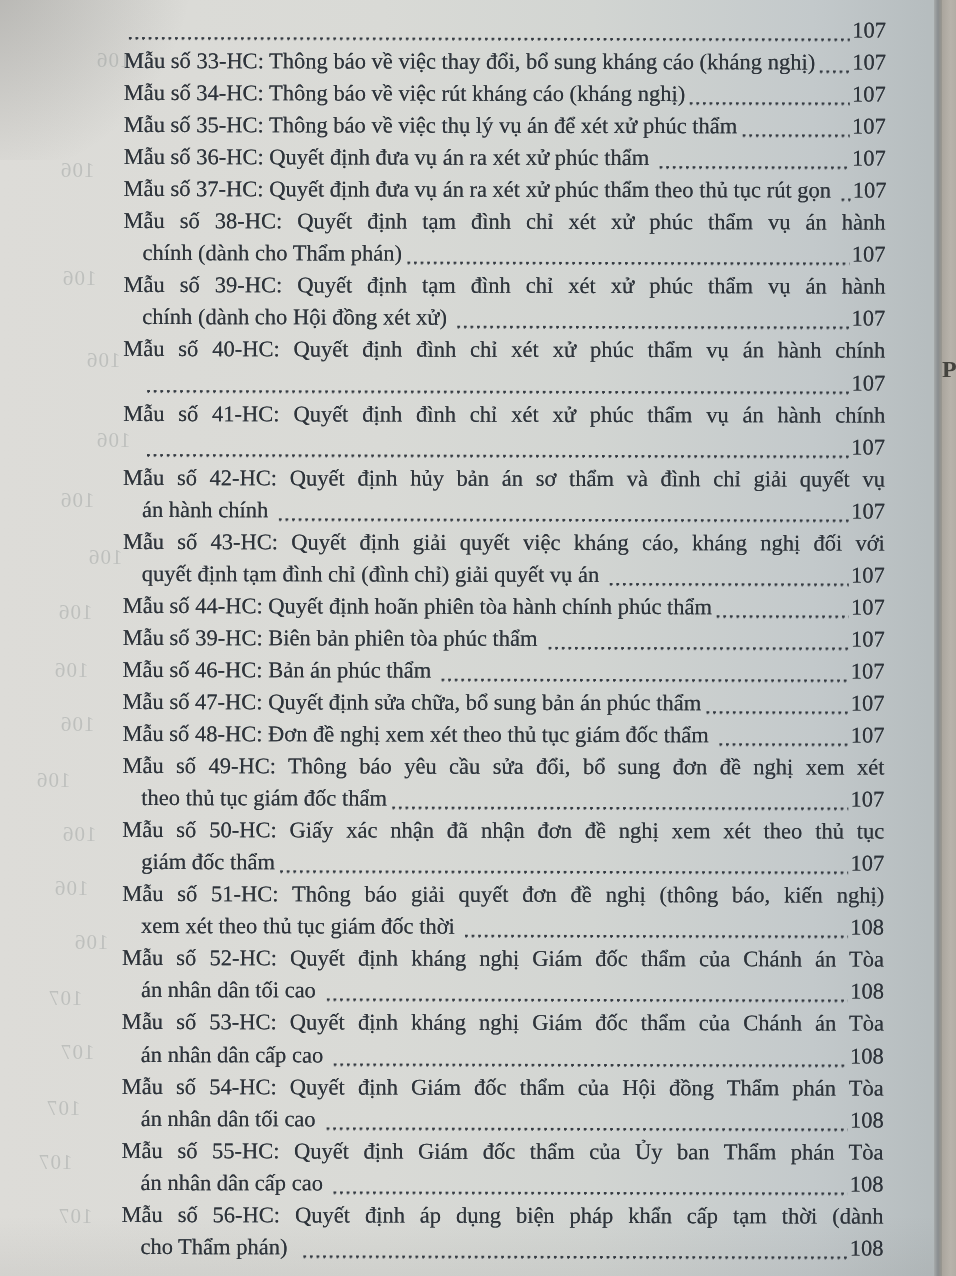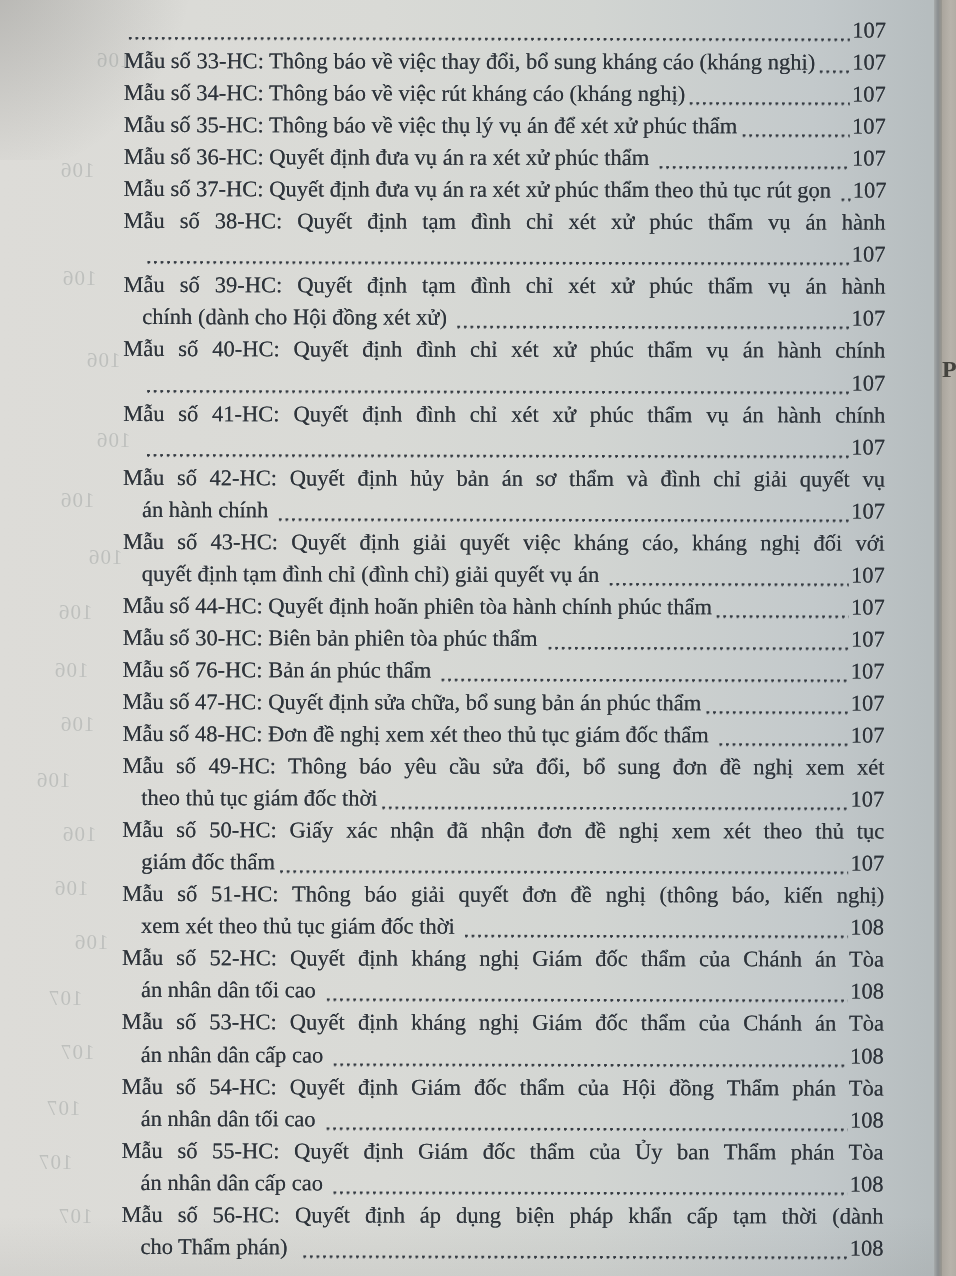--- a/index.html
+++ b/index.html
@@ -136,20 +136,21 @@
       <div class="entry">
         <div class="lline">
           <span class="txt">Mẫu số 37-HC: Quyết định đưa vụ án ra xét xử phúc thẩm theo thủ tục rút gọn </span>
           <span class="leader"></span>
           <span class="pg">107</span>
         </div>
       </div>
       <div class="entry">
         <div class="jline">Mẫu số 38-HC: Quyết định tạm đình chỉ xét xử phúc thẩm vụ án hành</div>
         <div class="lline cont">
+          <span class="txt">chính (dành cho Thẩm phán)</span>
           <span class="leader"></span>
           <span class="pg">107</span>
         </div>
       </div>
       <div class="entry">
         <div class="jline">Mẫu số 39-HC: Quyết định tạm đình chỉ xét xử phúc thẩm vụ án hành</div>
         <div class="lline cont">
           <span class="txt">chính (dành cho Hội đồng xét xử) </span>
           <span class="leader"></span>
           <span class="pg">107</span>
@@ -187,28 +188,28 @@
       </div>
       <div class="entry">
         <div class="lline">
           <span class="txt">Mẫu số 44-HC: Quyết định hoãn phiên tòa hành chính phúc thẩm</span>
           <span class="leader"></span>
           <span class="pg">107</span>
         </div>
       </div>
       <div class="entry">
         <div class="lline">
-          <span class="txt">Mẫu số 30-HC: Biên bản phiên tòa phúc thẩm </span>
-          <span class="leader"></span>
-          <span class="pg">107</span>
-        </div>
-      </div>
-      <div class="entry">
-        <div class="lline">
-          <span class="txt">Mẫu số 76-HC: Bản án phúc thẩm </span>
+          <span class="txt">Mẫu số 39-HC: Biên bản phiên tòa phúc thẩm </span>
+          <span class="leader"></span>
+          <span class="pg">107</span>
+        </div>
+      </div>
+      <div class="entry">
+        <div class="lline">
+          <span class="txt">Mẫu số 46-HC: Bản án phúc thẩm </span>
           <span class="leader"></span>
           <span class="pg">107</span>
         </div>
       </div>
       <div class="entry">
         <div class="lline">
           <span class="txt">Mẫu số 47-HC: Quyết định sửa chữa, bổ sung bản án phúc thẩm</span>
           <span class="leader"></span>
           <span class="pg">107</span>
         </div>
@@ -216,21 +217,21 @@
       <div class="entry">
         <div class="lline">
           <span class="txt">Mẫu số 48-HC: Đơn đề nghị xem xét theo thủ tục giám đốc thẩm </span>
           <span class="leader"></span>
           <span class="pg">107</span>
         </div>
       </div>
       <div class="entry">
         <div class="jline">Mẫu số 49-HC: Thông báo yêu cầu sửa đổi, bổ sung đơn đề nghị xem xét</div>
         <div class="lline cont">
-          <span class="txt">theo thủ tục giám đốc thời</span>
+          <span class="txt">theo thủ tục giám đốc thẩm</span>
           <span class="leader"></span>
           <span class="pg">107</span>
         </div>
       </div>
       <div class="entry">
         <div class="jline">Mẫu số 50-HC: Giấy xác nhận đã nhận đơn đề nghị xem xét theo thủ tục</div>
         <div class="lline cont">
           <span class="txt">giám đốc thẩm</span>
           <span class="leader"></span>
           <span class="pg">107</span>

